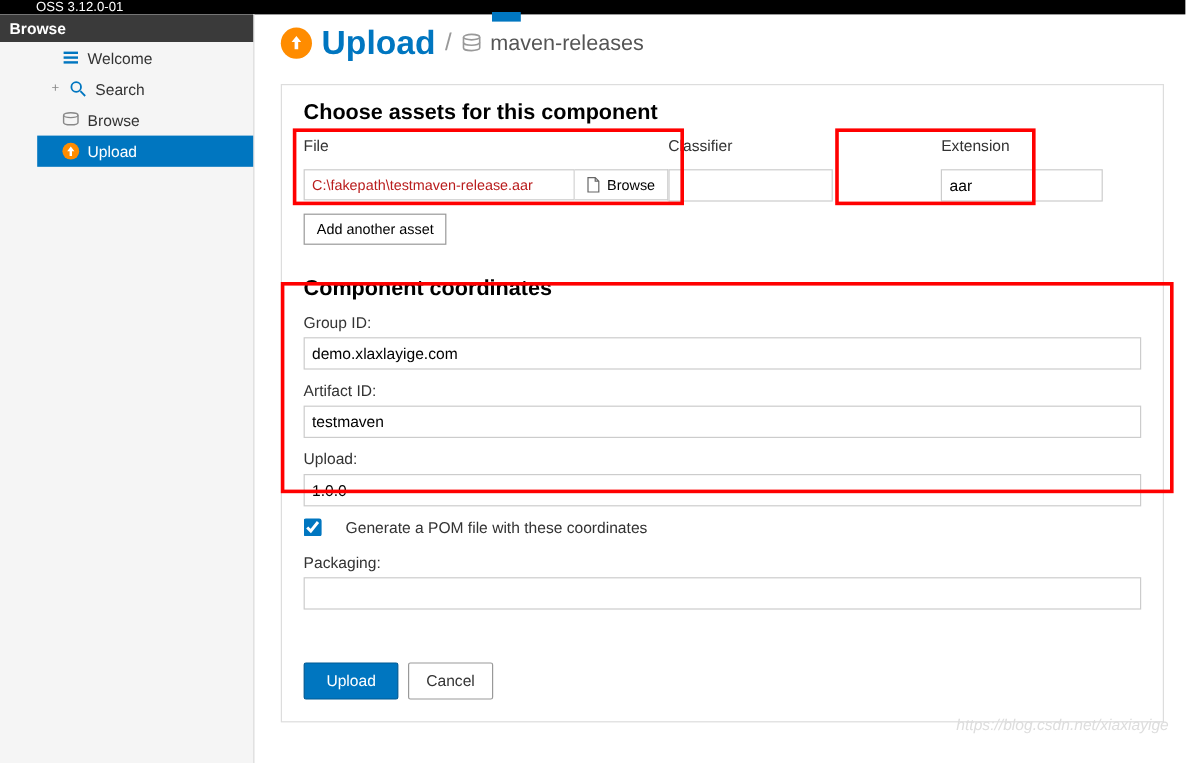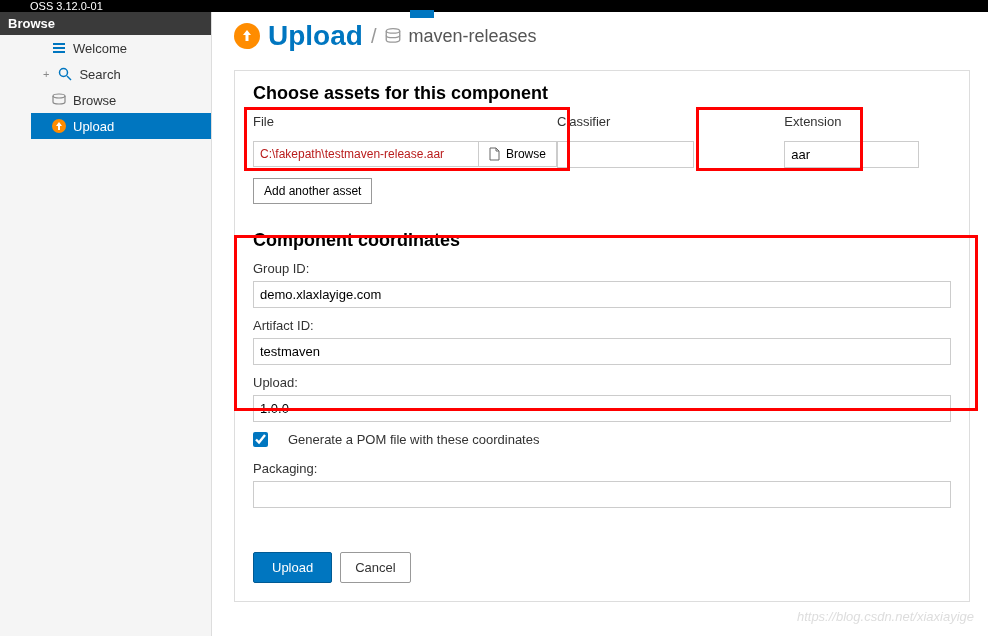--- a/index.html
+++ b/index.html
@@ -58,21 +58,21 @@
     
     .button-row { margin-top: 44px; display: flex; gap: 8px; }
     .btn-primary { background: #0076c0; color: #fff; border: 1px solid #005a94; padding: 7px 18px; cursor: pointer; font-size: 13px; border-radius: 2px; }
     .btn-secondary { background: #fff; color: #333; border: 1px solid #999; padding: 7px 14px; cursor: pointer; font-size: 13px; border-radius: 2px; }
     
     .hl-box { position: absolute; border: 3px solid #ff0000; pointer-events: none; }
     .hl1 { top: 107px; left: 244px; width: 326px; height: 64px; }
     .hl2 { top: 107px; left: 696px; width: 167px; height: 64px; }
     .hl3 { top: 235px; left: 234px; width: 744px; height: 176px; }
     
-    .watermark { position: absolute; bottom: 12px; right: 14px; color: #ddd; font-size: 13px; font-style: italic; }
+    .watermark { position: absolute; bottom: 25px; right: 14px; color: #ddd; font-size: 13px; font-style: italic; }
   </style>
 </head>
 <body>
 
 <div class="topbar">
   <span>OSS 3.12.0-01</span>
 </div>
 <div class="topbar-accent"></div>
 
 <div class="layout">

